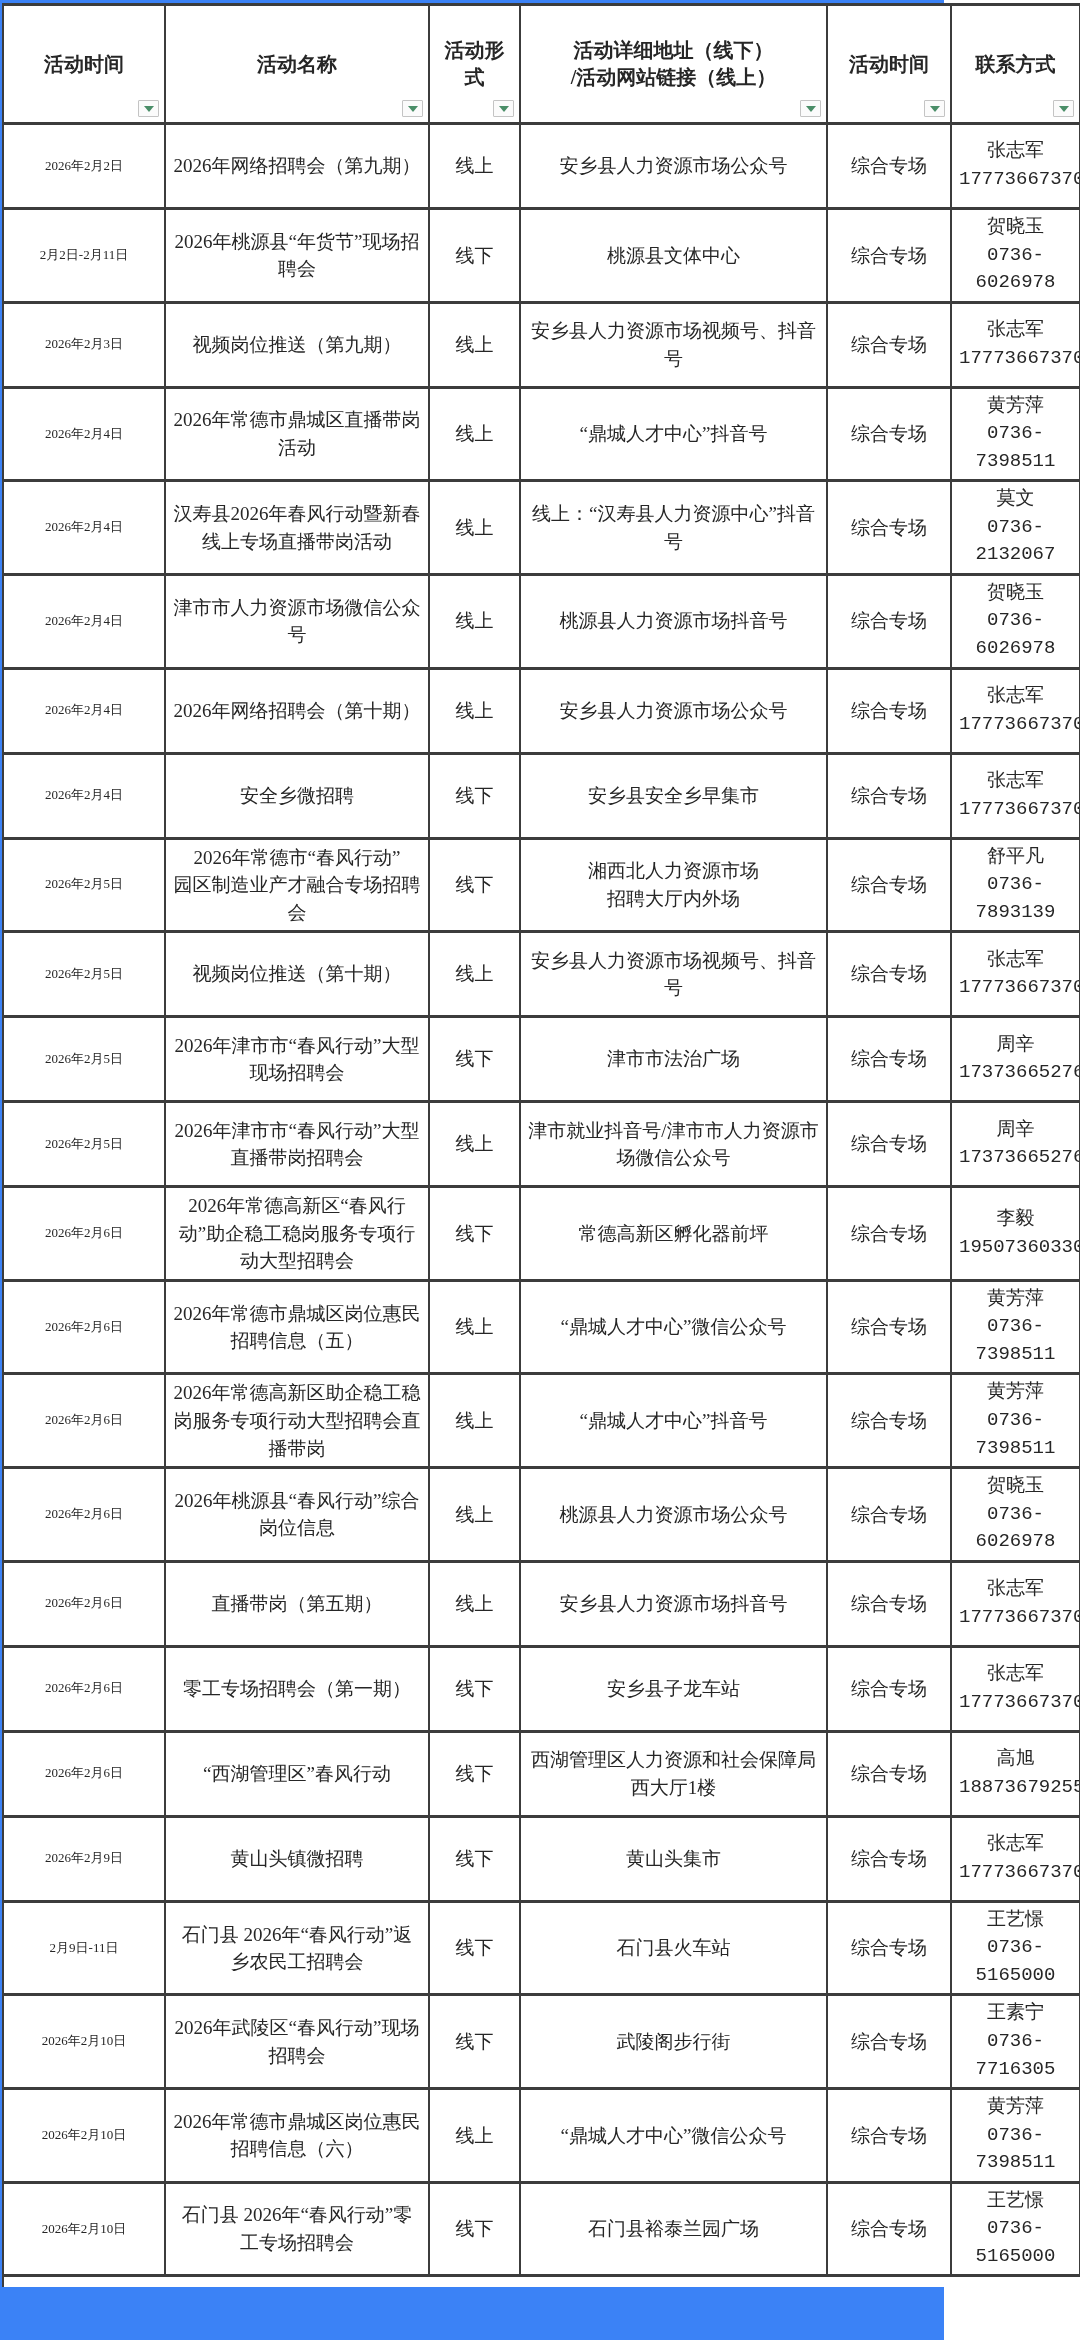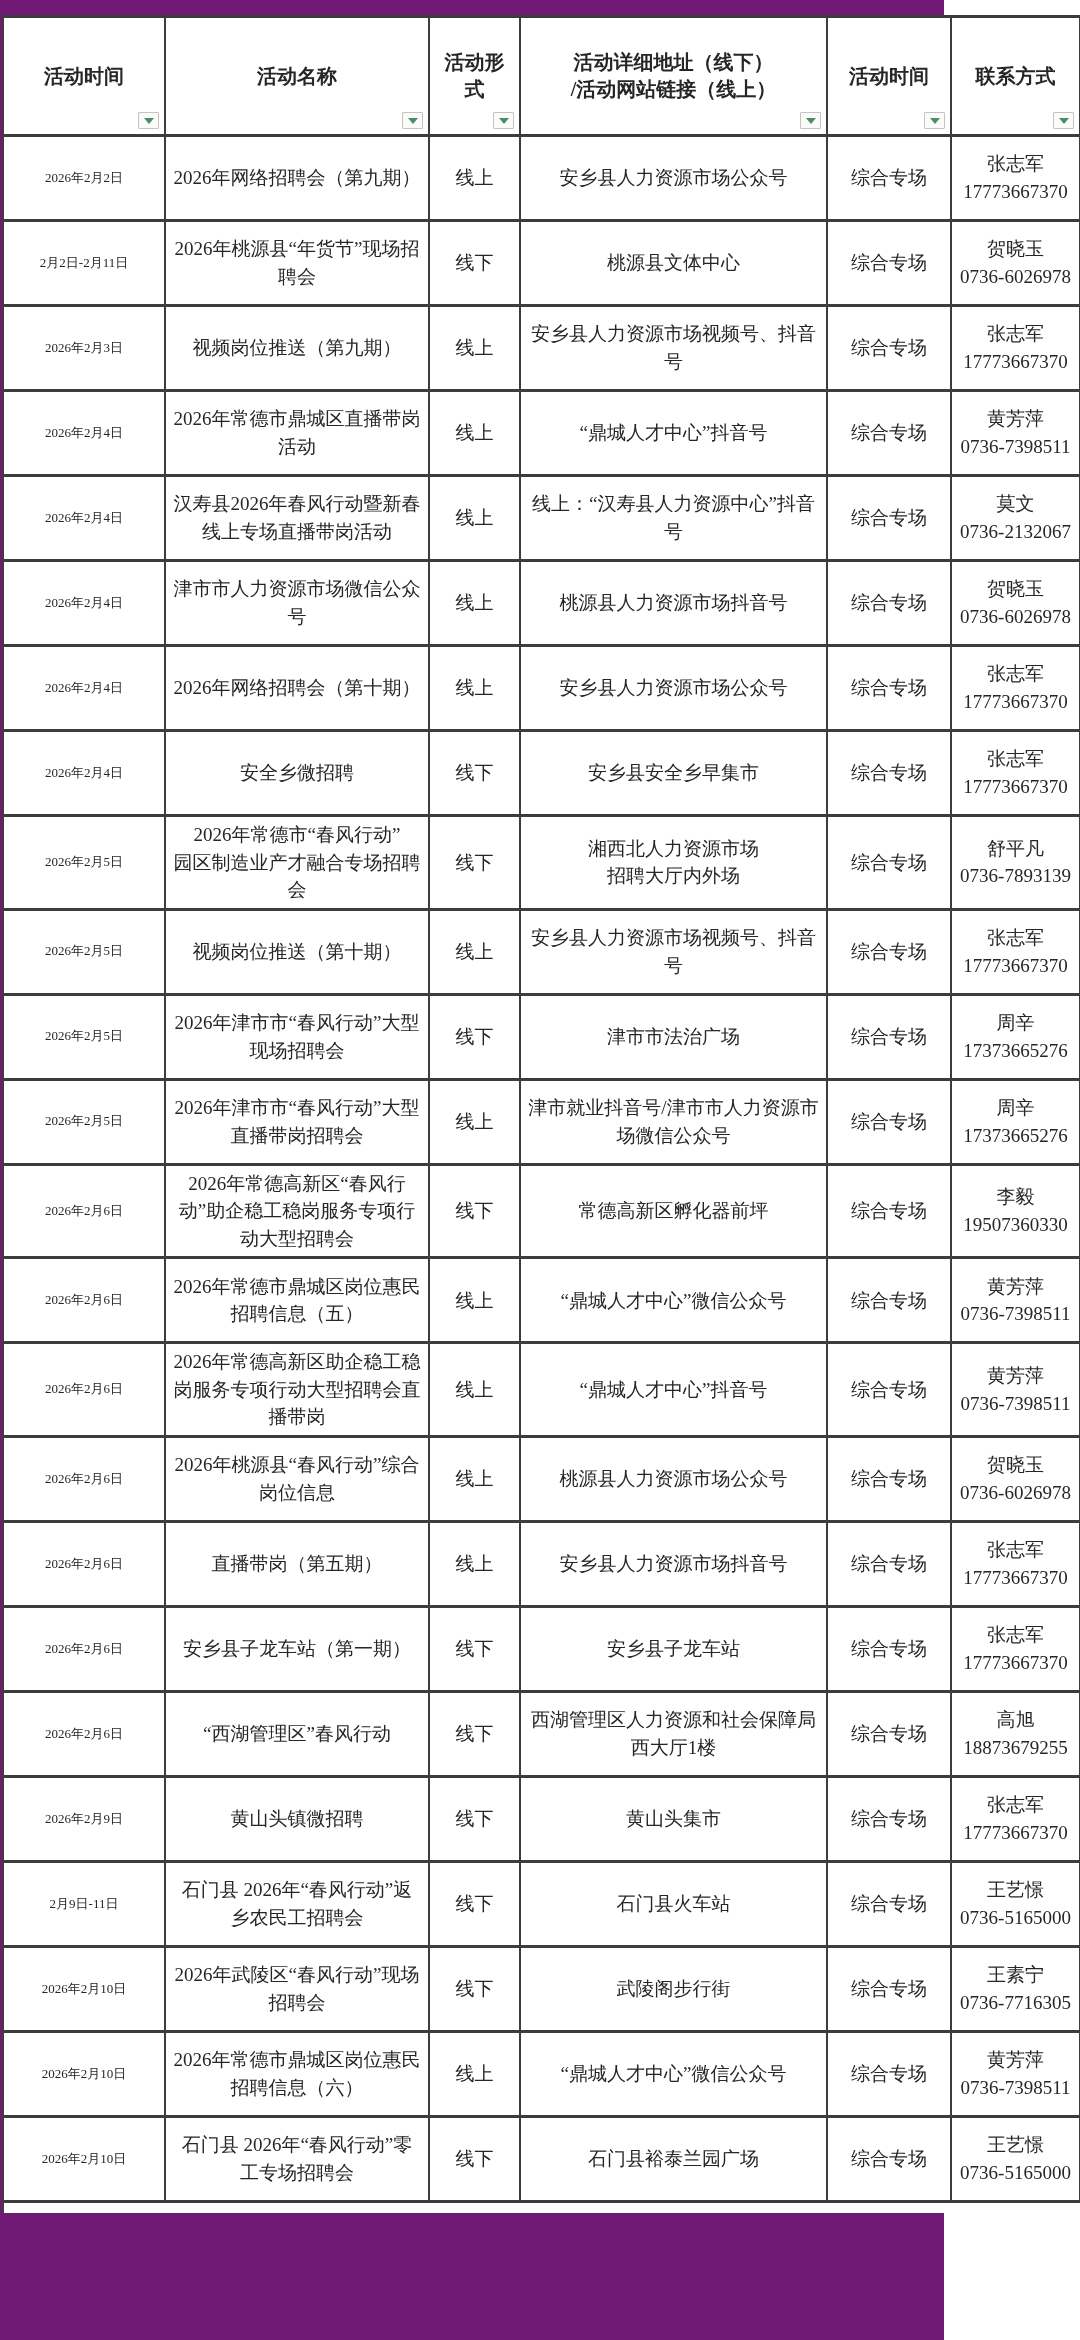--- a/index.html
+++ b/index.html
@@ -8,22 +8,22 @@
     background: #ffffff;
     width: 1080px;
   }
   body {
     font-family: "Liberation Serif", "DejaVu Serif", serif;
     color: #262626;
   }
   .sheet {
     width: 944px;
     min-height: 2340px;
-    background: #701a75;
-    padding-top: 15px;
+    background: #3b82f6;
+    padding-top: 3px;
     box-sizing: border-box;
   }
   table.events {
     border-collapse: collapse;
     table-layout: fixed;
     width: 1077px;
     margin-left: 2px;
     background: #ffffff;
   }
   table.events th,
@@ -49,21 +49,21 @@
   tbody td {
     height: 85px;
     font-size: 19px;
     line-height: 1.45;
   }
   td.c-name, td.c-addr {
     white-space: pre-line;
   }
   td.c-date { font-size: 13px; }
   td.c-form { font-size: 19px; }
-  .contact-name, .contact-phone { display: block; }
+  .contact-name, .contact-phone { display: block; font-family: Liberation Mono, monospace; }
   
   .filter-btn {
     position: absolute;
     right: 5px;
     bottom: 5px;
     width: 21px;
     height: 17px;
     background: #fbfbfb;
     border: 1px solid #c4c4c4;
     border-radius: 1px;
@@ -334,21 +334,21 @@
           <td class="c-addr">安乡县人力资源市场抖音号</td>
           <td class="c-cat">综合专场</td>
           <td class="c-contact">
             <span class="contact-name">张志军</span>
             <span class="contact-phone">17773667370</span>
           </td>
         </tr>
 
         <tr>
           <td class="c-date">2026年2月6日</td>
-          <td class="c-name">安乡县子龙车站（第一期）</td>
+          <td class="c-name">零工专场招聘会（第一期）</td>
           <td class="c-form">线下</td>
           <td class="c-addr">安乡县子龙车站</td>
           <td class="c-cat">综合专场</td>
           <td class="c-contact">
             <span class="contact-name">张志军</span>
             <span class="contact-phone">17773667370</span>
           </td>
         </tr>
 
         <tr>

